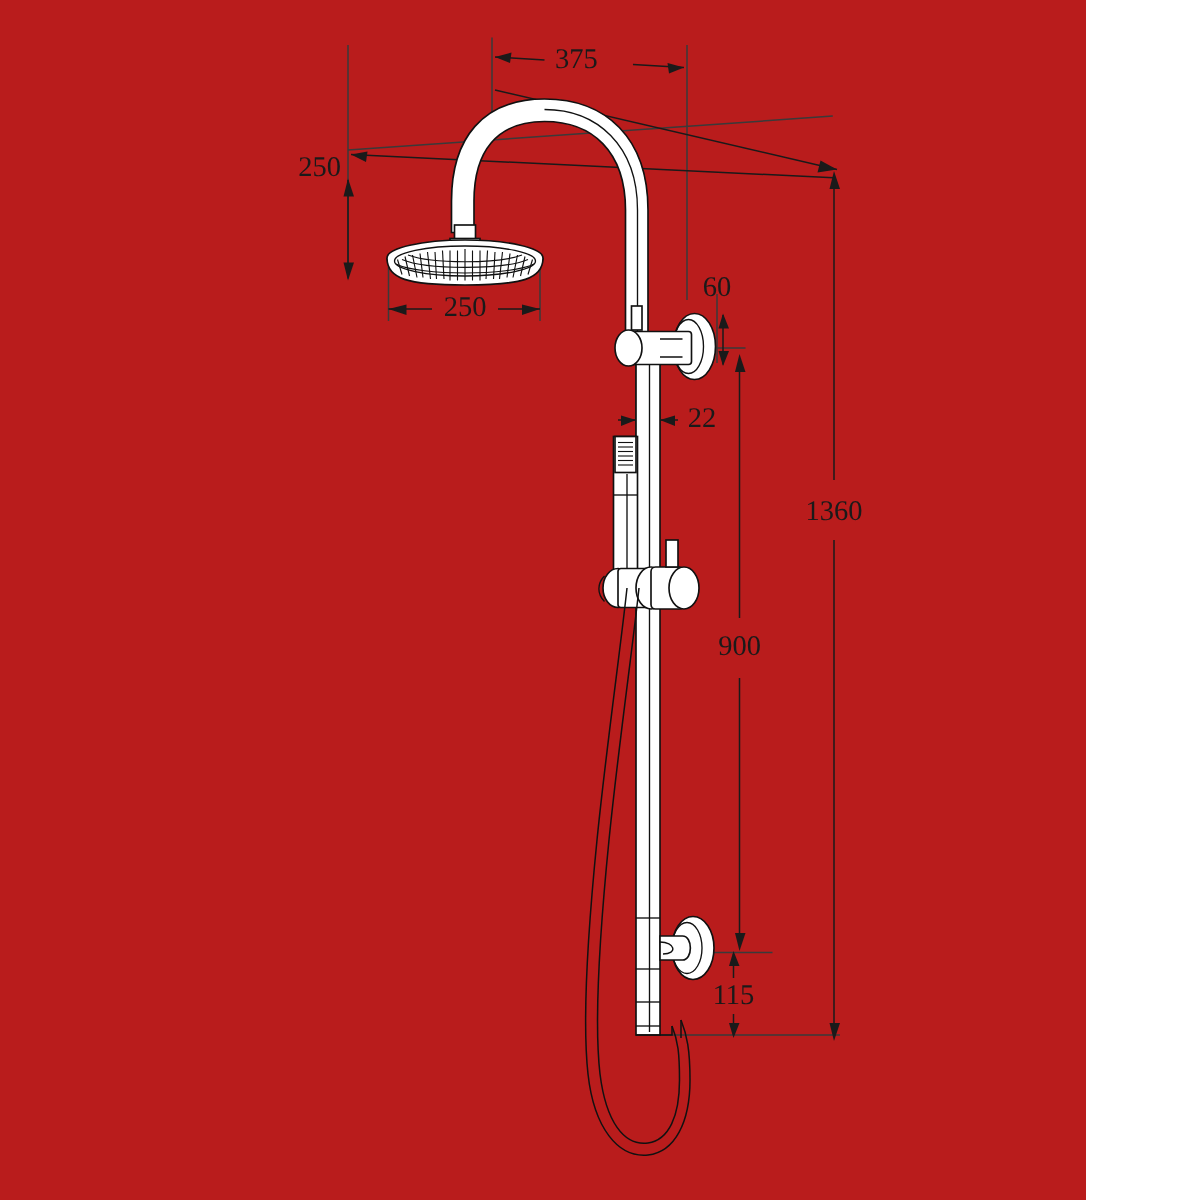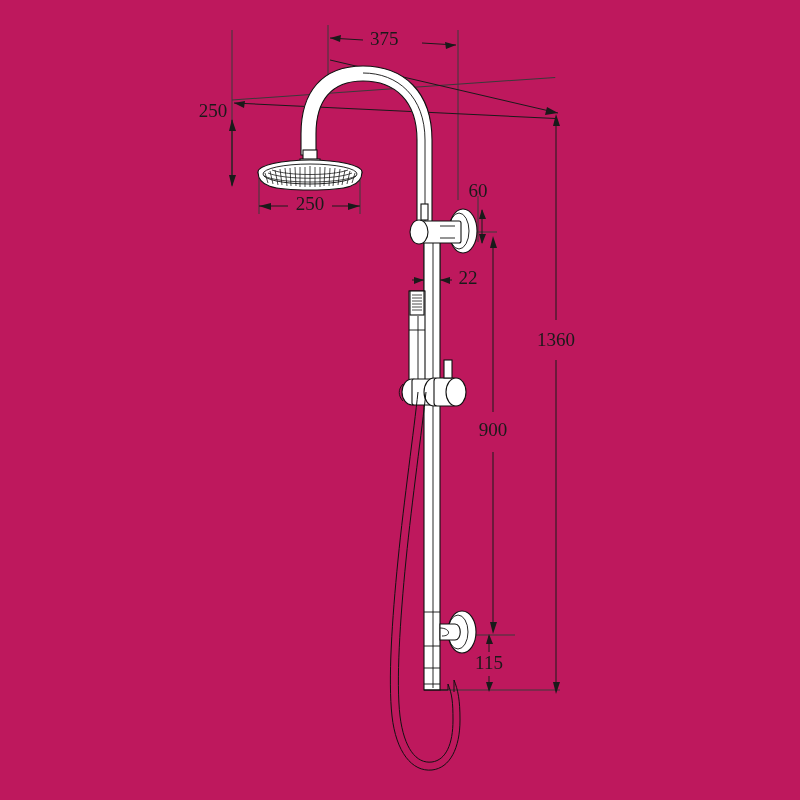--- a/index.html
+++ b/index.html
@@ -8,23 +8,23 @@
     background: #ffffff;
   }
   body {
     width: 800px;
     height: 800px;
     font-family: "Liberation Serif", serif;
     overflow: hidden;
   }
   #stage {
     position: relative;
-    width: 800px;
+    width: 724px;
     height: 800px;
-    background: #be185d;
+    background: #b91c1c;
   }
   #drawing {
     position: absolute;
     top: 0;
     left: 0;
     width: 800px;
     height: 800px;
   }
   .dim-label {
     font-family: "Liberation Serif", serif;

